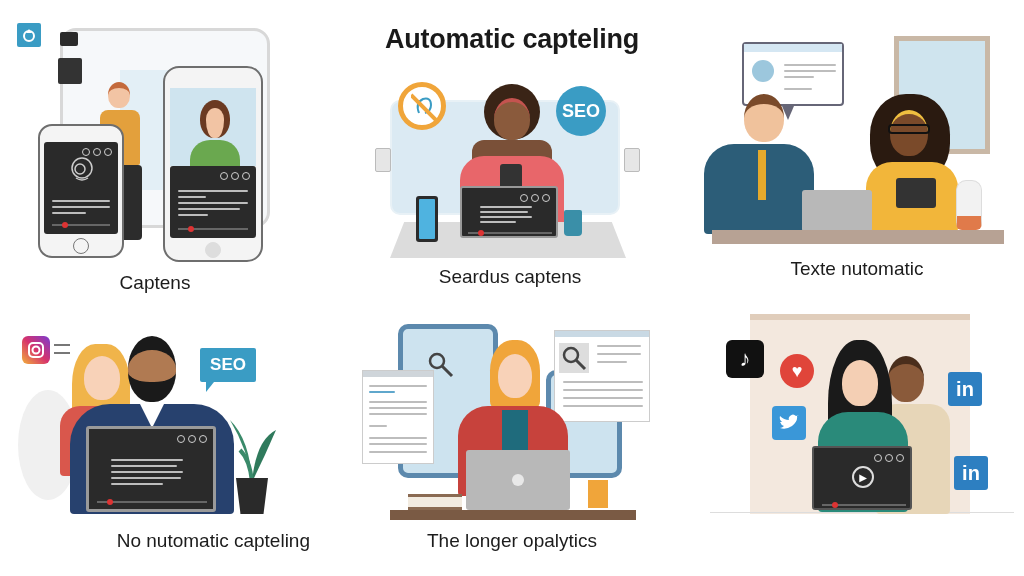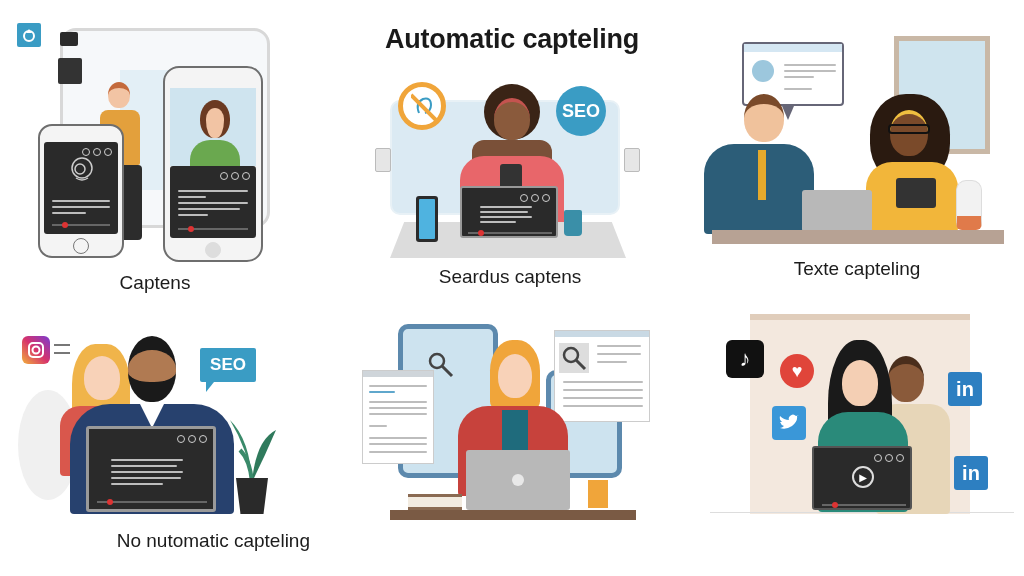--- a/index.html
+++ b/index.html
@@ -150,21 +150,21 @@
   <div class="abs head" style="left:180px;top:74px;width:80px;height:90px;background:#2a1a10;border-radius:45%;"></div>
   <div class="abs head" style="left:200px;top:90px;width:38px;height:46px;background:#7a4a2a;border-top:4px solid #f0c040;"></div>
   <div class="abs" style="left:198px;top:104px;width:42px;height:10px;border:2px solid #111;border-radius:4px;"></div>
   <div class="abs" style="left:176px;top:142px;width:92px;height:70px;background:#f2b63a;border-radius:26px 26px 4px 4px;"></div>
   <div class="abs" style="left:206px;top:158px;width:40px;height:30px;background:#333;border-radius:3px;"></div>
 
   <div class="abs" style="left:112px;top:170px;width:70px;height:42px;background:#b8b8b8;border-radius:3px;"></div>
   <div class="abs" style="left:266px;top:160px;width:26px;height:50px;background:#f2f2f2;border:1px solid #ddd;border-radius:10px 10px 6px 6px;border-bottom:14px solid #e07a4a;"></div>
 
   <div class="abs" style="left:22px;top:210px;width:292px;height:14px;background:#b7a294;"></div>
-  <div class="caption" style="top:238px;">Texte capteling</div>
+  <div class="caption" style="top:238px;">Texte nutomatic</div>
 </div>
 
 <div class="panel" style="left:0;top:310px;width:320px;height:266px;">
   <div class="abs badge" style="left:22px;top:26px;width:28px;height:28px;border-radius:6px;background:linear-gradient(45deg,#f2b03a,#d6336c,#7a3bd0);">
     <svg width="18" height="18" viewBox="0 0 18 18">
         <rect x="2" y="2" width="14" height="14" rx="4" fill="none" stroke="#fff" stroke-width="2"></rect>
         <circle cx="9" cy="9" r="3.5" fill="none" stroke="#fff" stroke-width="2"></circle>
       </svg>
   </div>
   <div class="abs" style="left:54px;top:34px;width:16px;height:10px;border-top:2px solid #777;border-bottom:2px solid #777;"></div>
@@ -249,20 +249,21 @@
   <div class="abs" style="left:108px;top:96px;width:110px;height:90px;background:#c7423c;border-radius:30px 30px 4px 4px;"></div>
   <div class="abs" style="left:152px;top:100px;width:26px;height:40px;background:#1f6b7c;"></div>
 
   <div class="abs" style="left:116px;top:140px;width:104px;height:60px;background:#b8b8b8;border-radius:3px;">
     <div class="abs" style="left:46px;top:24px;width:12px;height:12px;border-radius:50%;background:#e8e8e8;"></div>
   </div>
 
   <div class="abs" style="left:58px;top:184px;width:54px;height:16px;background:#f2ebe0;border-top:3px solid #8a6a52;border-bottom:3px solid #8a6a52;"></div>
   <div class="abs" style="left:238px;top:170px;width:20px;height:28px;background:#f0a53a;"></div>
   <div class="abs" style="left:40px;top:200px;width:246px;height:10px;background:#7a5a44;"></div>
+  <div class="caption" style="top:220px;width:300px;left:12px;">The longer opalytics</div>
 </div>
 
 <div class="panel" style="left:700px;top:300px;width:324px;height:276px;">
   <div class="abs" style="left:50px;top:14px;width:220px;height:200px;background:#f3e8de;border-top:6px solid #e0cdbb;"></div>
   <div class="abs" style="left:10px;top:212px;width:304px;height:1px;background:#ddd;"></div>
 
   <div class="abs badge" style="left:26px;top:40px;width:38px;height:38px;background:#111;border-radius:6px;font-size:22px;">♪</div>
 
   <div class="abs badge" style="left:80px;top:54px;width:34px;height:34px;background:#e0453a;border-radius:50%;font-size:18px;">♥</div>
 

